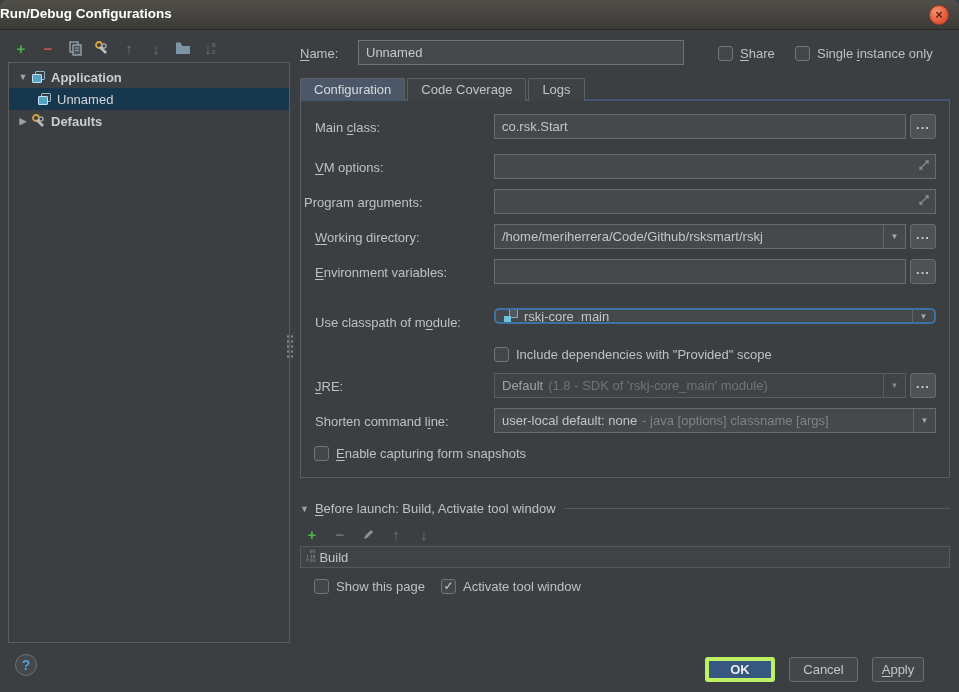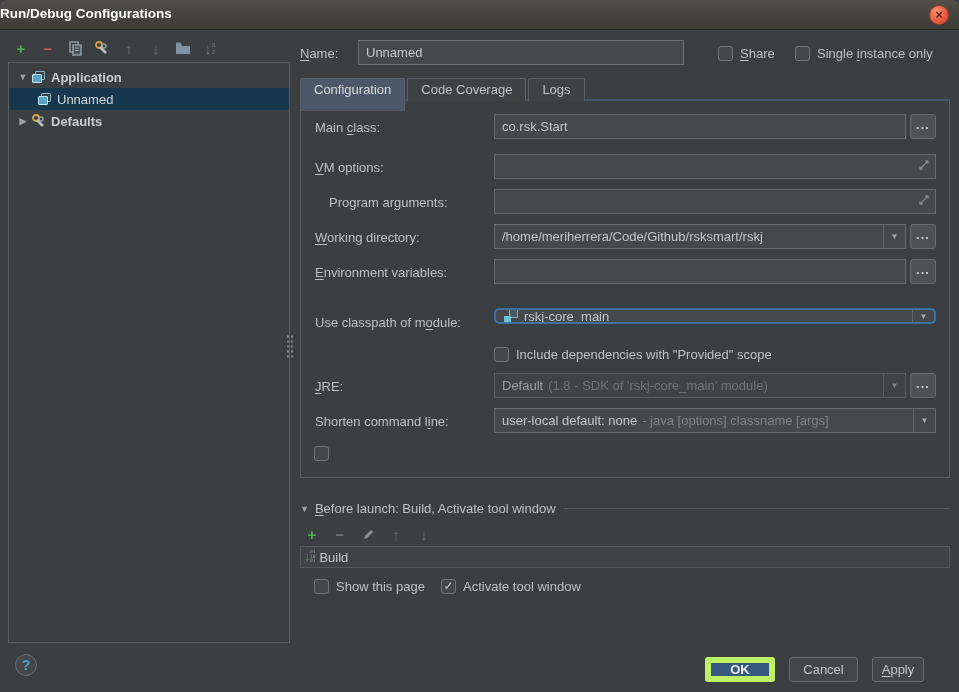--- a/index.html
+++ b/index.html
@@ -45,21 +45,21 @@
   
   .cb { position:absolute; display:flex; align-items:center; gap:7px; height:16px; cursor:default; }
   .cb .box { width:15px; height:15px; background:#43474a; border:1px solid #70767a; border-radius:3px; flex:none;
     color:#c7cbce; font-size:12px; line-height:13px; text-align:center; }
   .cb .box.checked::before { content:"\2713"; }
 
   
   #tabs { position:absolute; left:300px; top:78px; height:23px; display:flex; gap:2px; z-index:3; }
   .tab { padding:2px 13px 3px; border:1px solid #5c6165; border-bottom:none; border-radius:2px 2px 0 0;
     background:#3e4245; color:#c0c4c7; height:23px; line-height:17px; }
-  .tab.active { background:#4c586a; color:#d6d9db; height:33px; }
+  .tab.active { background:#4c586a; color:#d6d9db; height:22px; }
 
   
   #config-panel { position:absolute; left:300px; top:99px; width:650px; height:379px;
     border:1px solid #5a5e60; border-top:2px solid #42566e; background:#3c3f41; }
 
   .field { position:absolute; height:25px; background:#45494b; border:1px solid #666c6f;
     display:flex; align-items:center; padding:0 7px; color:#c2c6c9; white-space:nowrap; overflow:hidden; }
   .field.disabled { background:#3f4345; border-color:#585d60; color:#9da1a4; }
   .combo-arrow { position:absolute; right:0; top:0; bottom:0; width:22px; border-left:1px solid #60666a;
     display:flex; align-items:center; justify-content:center; color:#a4a9ac; font-size:8px; }
@@ -85,21 +85,21 @@
   .build-ico { display:flex; align-items:center; margin:0 4px 0 3px; }
   .build-ico .ar { color:#4db34d; font-weight:bold; font-size:12px; }
   .build-ico .digits { font-family:"DejaVu Sans Mono",monospace; font-size:4.5px; line-height:4.5px; color:#9ba0a3; }
 
   
   #help-btn { position:absolute; left:15px; top:654px; width:22px; height:22px; border-radius:50%;
     background:#44484b; border:1px solid #6c7073; color:#4ea0d8; font-weight:bold; font-size:14px;
     display:flex; align-items:center; justify-content:center; }
   .btn { position:absolute; top:657px; height:25px; border-radius:3px; display:flex; align-items:center;
     justify-content:center; cursor:pointer; }
-  #ok-btn { left:705px; width:70px; background:#365880; border:6px solid #bef264; color:#e9ebed; font-weight:bold; }
+  #ok-btn { left:705px; width:70px; background:#365880; border:4px solid #bef264; color:#e9ebed; font-weight:bold; }
   #cancel-btn { left:789px; width:69px; background:#43474a; border:1px solid #6a6e71; color:#c3c6c9; }
   #apply-btn { left:872px; width:52px; background:#43474a; border:1px solid #6a6e71; color:#c3c6c9; }
 
   .gray { color:#6e7376; }
 </style>
 </head>
 <body>
 
 <div id="titlebar">
   <div class="title">Run/Debug Configurations</div>
@@ -214,21 +214,21 @@
 <span class="label" style="left:315px; top:160px"><u>V</u>M options:</span>
 <div class="field" style="left:494px; top:154px; width:442px">
   <span></span>
   <span class="expand-ico">
     <svg width="12" height="12" viewBox="0 0 12 12">
         <path d="M7.5 2 H10 V4.5 M10 2 L2 10 M2 7.5 V10 H4.5" fill="none" stroke="#868c90" stroke-width="1.3"></path>
       </svg>
   </span>
 </div>
 
-<span class="label" style="left:329px; top:195px">Program ar<u>g</u>uments:</span>
+<span class="label" style="left:304px; top:195px">Program ar<u>g</u>uments:</span>
 <div class="field" style="left:494px; top:189px; width:442px">
   <span></span>
   <span class="expand-ico">
     <svg width="12" height="12" viewBox="0 0 12 12">
         <path d="M7.5 2 H10 V4.5 M10 2 L2 10 M2 7.5 V10 H4.5" fill="none" stroke="#868c90" stroke-width="1.3"></path>
       </svg>
   </span>
 </div>
 
 <span class="label" style="left:315px; top:230px"><u>W</u>orking directory:</span>
@@ -275,20 +275,21 @@
 
 <span class="label" style="left:315px; top:414px">Shorten command l<u>i</u>ne:</span>
 <div class="field" style="left:494px; top:408px; width:442px; ">
   <span>user-local default: none</span>
   <span class="dim">- java [options] classname [args]</span>
   <span class="combo-arrow">▼</span>
 </div>
 
 <div class="cb" style="left:314px; top:445px">
   <span class="box"></span>
+  <span><u>E</u>nable capturing form snapshots</span>
 </div>
 
 <div id="bl-header">
   <span class="arrow">▼</span>
   <span><u>B</u>efore launch: Build, Activate tool window</span>
   <span class="rule"></span>
 </div>
 
 <div id="bl-toolbar">
   <div class="tbi" style="color:#4db34d">

